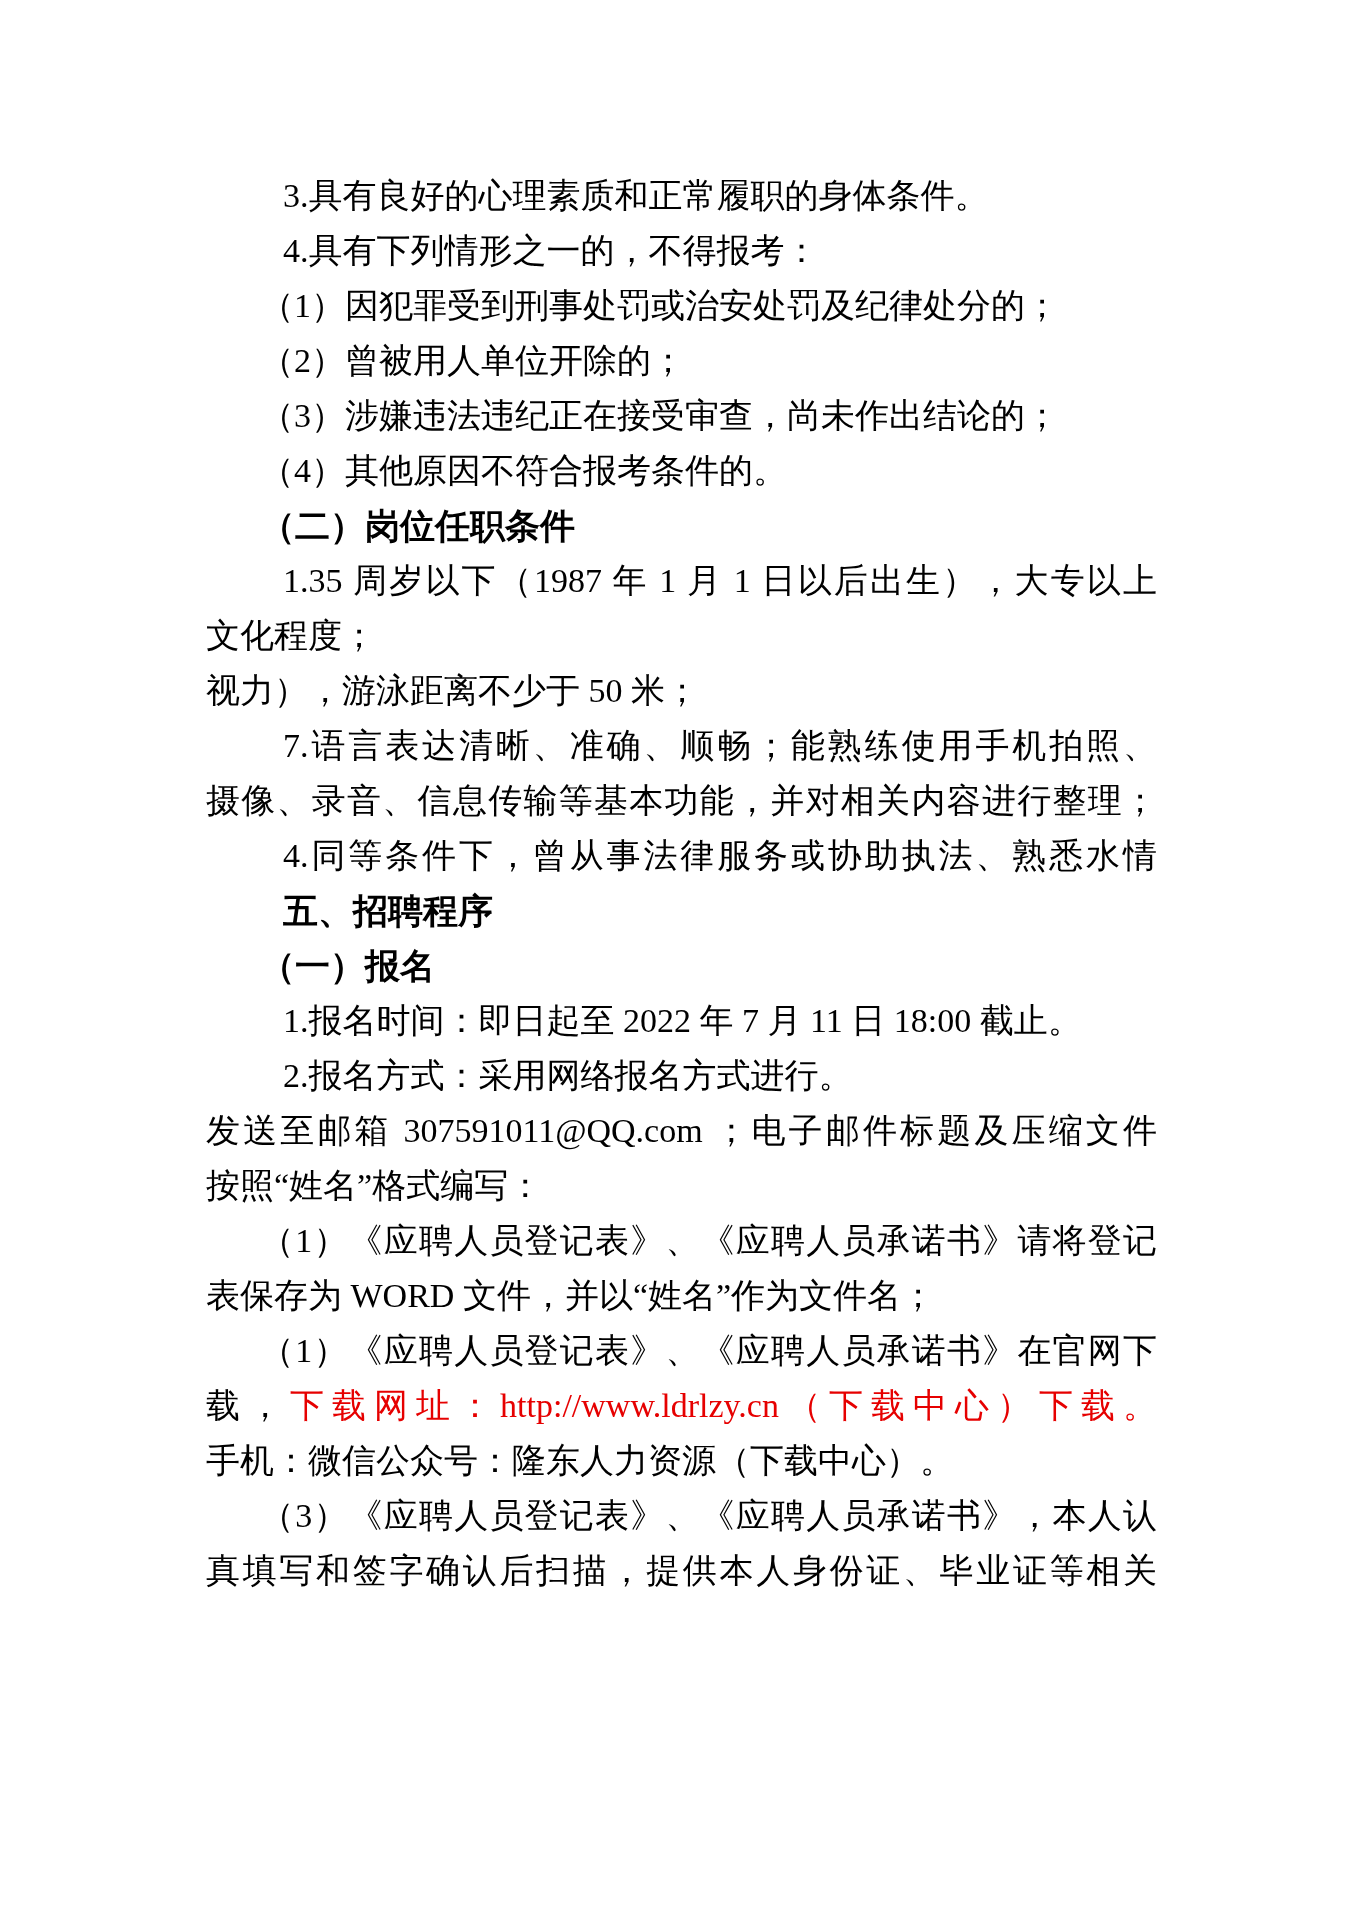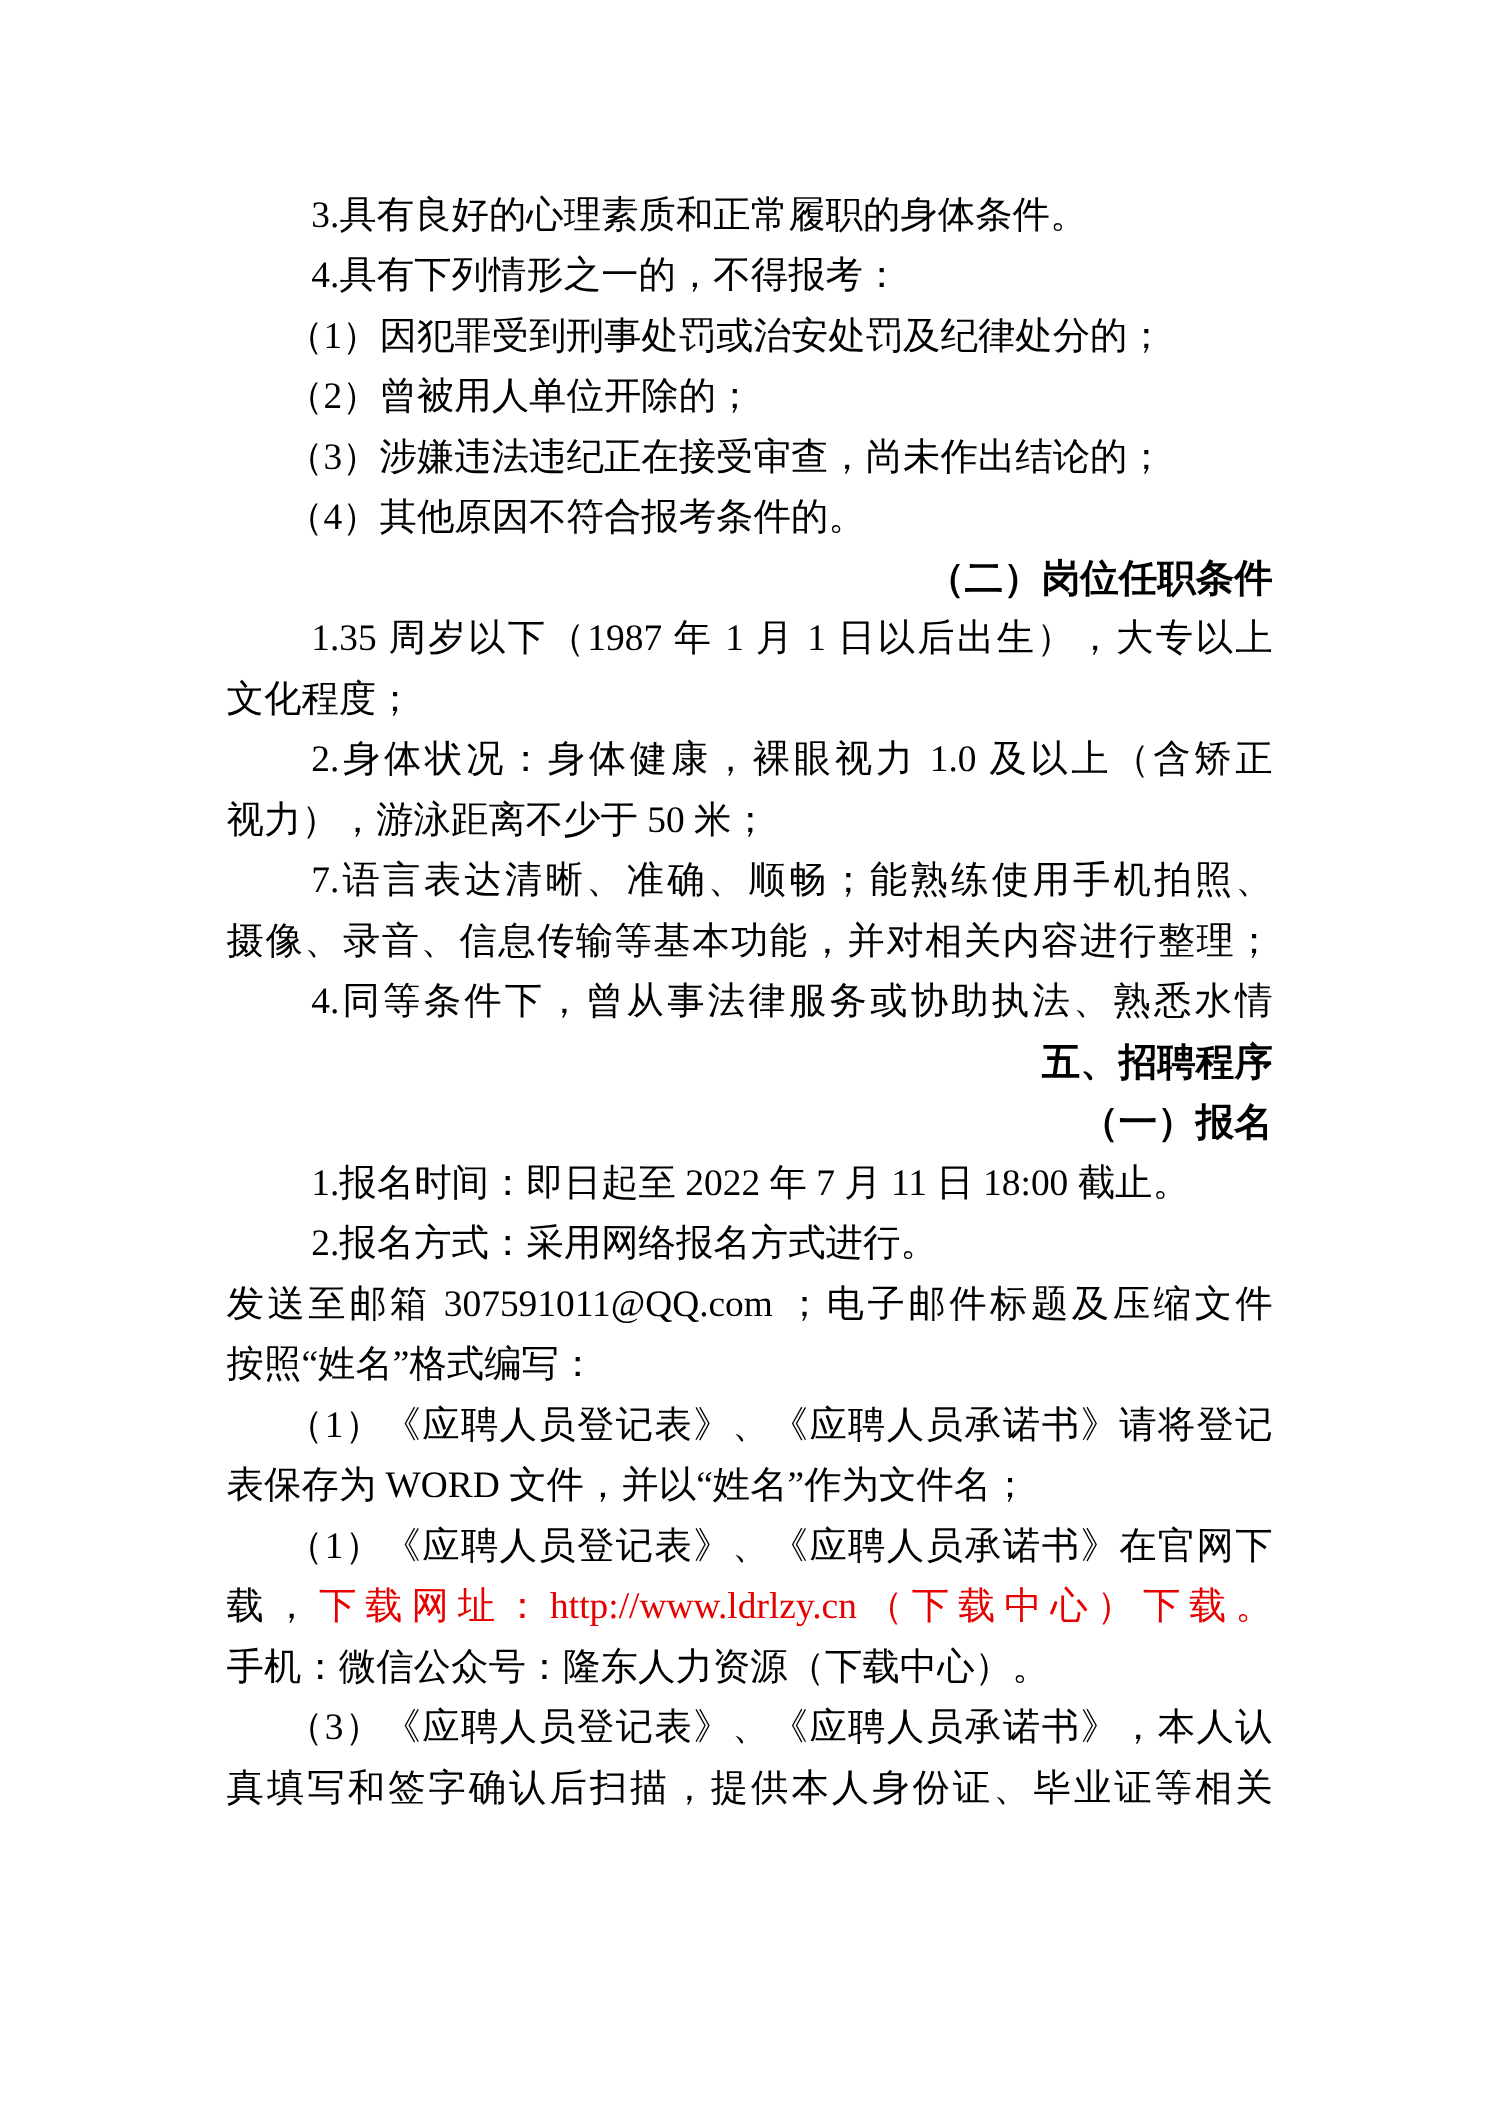--- a/index.html
+++ b/index.html
@@ -31,21 +31,20 @@
   .fill {
     text-align: justify;
     text-align-last: justify;
   }
   .ind-num   { text-indent: 77px; }
   .ind-paren { text-indent: 54px; }
   .heading {
     font-weight: 700;
     font-size: 35px;
     font-family: "Liberation Sans", "DejaVu Sans", sans-serif;
-    text-align: right;
   }
   .red { color: var(--accent-red, #e60000); }
   .u {
     text-decoration-thickness: 2px;
     text-underline-offset: 6px;
   }
 </style>
 </head>
 <body>
 
@@ -53,21 +52,20 @@
   <div class="doc" id="doc">
       <div class="line ind-num"><span>3.具有良好的心理素质和正常履职的身体条件。</span></div>
       <div class="line ind-num"><span>4.具有下列情形之一的，不得报考：</span></div>
       <div class="line ind-paren"><span>（1）因犯罪受到刑事处罚或治安处罚及纪律处分的；</span></div>
       <div class="line ind-paren"><span>（2）曾被用人单位开除的；</span></div>
       <div class="line ind-paren"><span>（3）涉嫌违法违纪正在接受审查，尚未作出结论的；</span></div>
       <div class="line ind-paren"><span>（4）其他原因不符合报考条件的。</span></div>
       <div class="line ind-paren heading"><span>（二）岗位任职条件</span></div>
       <div class="line ind-num fill"><span>1.35 周岁以下（1987 年 1 月 1 日以后出生），大专以上</span></div>
       <div class="line ind-none"><span>文化程度；</span></div>
-      <div class="line ind-num fill"><span>2.身体状况：身体健康，裸眼视力 1.0 及以上（含矫正</span></div>
       <div class="line ind-none"><span>视力），游泳距离不少于 50 米；</span></div>
       <div class="line ind-num fill"><span>7.语言表达清晰、准确、顺畅；能熟练使用手机拍照、</span></div>
       <div class="line ind-none fill"><span>摄像、录音、信息传输等基本功能，并对相关内容进行整理；</span></div>
       <div class="line ind-num fill"><span>4.同等条件下，曾从事法律服务或协助执法、熟悉水情</span></div>
       <div class="line ind-num heading"><span>五、招聘程序</span></div>
       <div class="line ind-paren heading"><span>（一）报名</span></div>
       <div class="line ind-num"><span>1.报名时间：即日起至 2022 年 7 月 11 日 18:00 截止。</span></div>
       <div class="line ind-num"><span>2.报名方式：采用网络报名方式进行。</span></div>
       <div class="line ind-none fill"><span>发送至邮箱 </span><span class="u">307591011@QQ.com</span><span> ；电子邮件标题及压缩文件</span></div>
       <div class="line ind-none"><span>按照“姓名”格式编写：</span></div>

